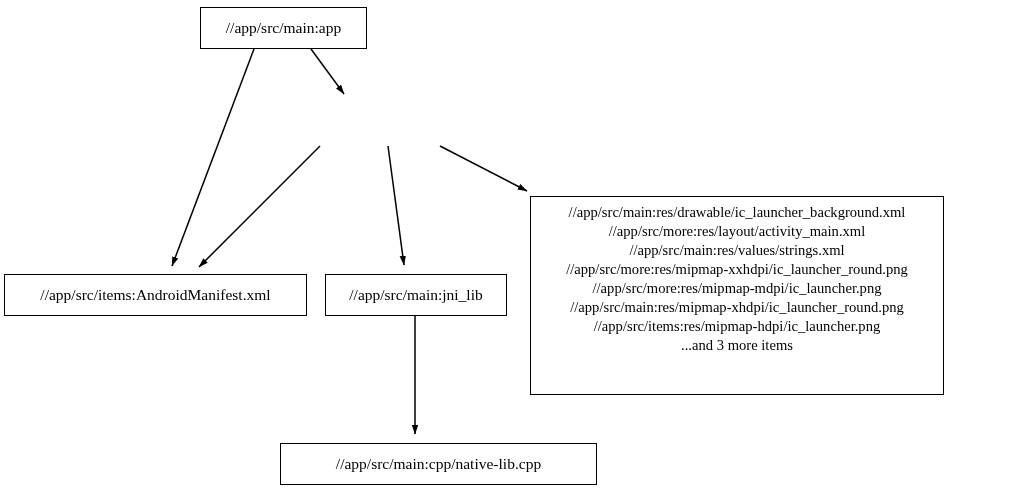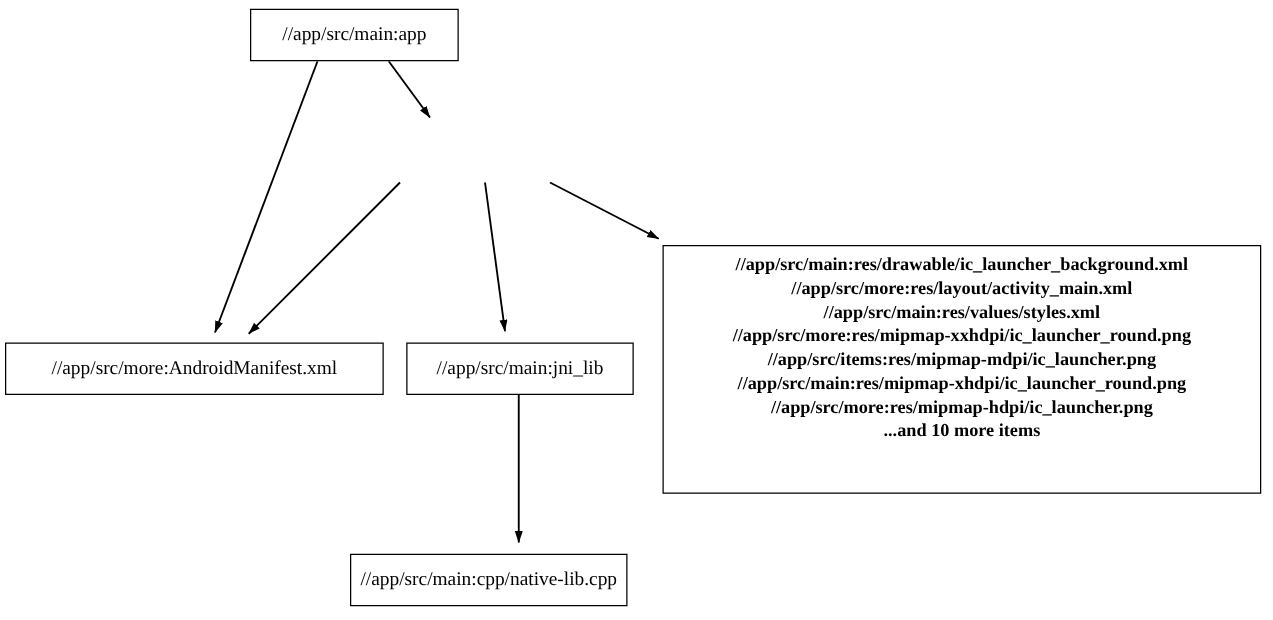--- a/index.html
+++ b/index.html
@@ -51,22 +51,22 @@
     font-size: 14.6px;
     line-height: 1.305;
     white-space: nowrap;
   }
 
   
   #node-app           { left: 200px; top: 7px;   width: 167px; height: 42px; }
   #node-lib           { left: 301px; top: 101px; width: 156px; height: 45px; }
   #node-manifest      { left: 4px;   top: 274px; width: 303px; height: 42px; }
   #node-jni-lib       { left: 325px; top: 274px; width: 182px; height: 42px; }
-  #node-cpp-nativelib { left: 280px; top: 443px; width: 222px; height: 42px; }
-  #node-res-group     { left: 530px; top: 196px; width: 479px; height: 199px; font-weight: bold; }
+  #node-cpp-nativelib { left: 280px; top: 443px; width: 317px; height: 42px; }
+  #node-res-group     { left: 530px; top: 196px; width: 414px; height: 199px; }
 </style>
 </head>
 <body>
 
 <div id="graph-canvas">
 
   <svg id="edge-layer" viewBox="0 0 1018 496" width="1018" height="496" xmlns="http://www.w3.org/2000/svg">
     <defs>
       <marker id="arrowhead" markerWidth="10" markerHeight="10" refX="9.2" refY="3.2" orient="auto" markerUnits="userSpaceOnUse">
         <path d="M 0 0 L 9.6 3.2 L 0 6.4 z" fill="#000000"></path>
@@ -97,35 +97,35 @@
       <path d="M 415 316 L 415 434" stroke="#000000" stroke-width="1.5" fill="none" marker-end="url(#arrowhead)"></path>
     </g>
   </svg>
 
   <div class="node" id="node-app">
     <span class="node-label">//app/src/main:app</span>
   </div>
 
 
   <div class="node" id="node-manifest">
-    <span class="node-label">//app/src/more:AndroidManifest.xml</span>
+    <span class="node-label">//app/src/items:AndroidManifest.xml</span>
   </div>
 
   <div class="node" id="node-jni-lib">
     <span class="node-label">//app/src/main:jni_lib</span>
   </div>
 
   <div class="node" id="node-cpp-nativelib">
     <span class="node-label">//app/src/main:cpp/native-lib.cpp</span>
   </div>
 
   <div class="node multiline" id="node-res-group">
     <span class="node-label">//app/src/main:res/drawable/ic_launcher_background.xml</span>
     <span class="node-label">//app/src/more:res/layout/activity_main.xml</span>
-    <span class="node-label">//app/src/main:res/values/styles.xml</span>
+    <span class="node-label">//app/src/main:res/values/strings.xml</span>
     <span class="node-label">//app/src/more:res/mipmap-xxhdpi/ic_launcher_round.png</span>
-    <span class="node-label">//app/src/items:res/mipmap-mdpi/ic_launcher.png</span>
+    <span class="node-label">//app/src/more:res/mipmap-mdpi/ic_launcher.png</span>
     <span class="node-label">//app/src/main:res/mipmap-xhdpi/ic_launcher_round.png</span>
-    <span class="node-label">//app/src/more:res/mipmap-hdpi/ic_launcher.png</span>
-    <span class="node-label">...and 10 more items</span>
+    <span class="node-label">//app/src/items:res/mipmap-hdpi/ic_launcher.png</span>
+    <span class="node-label">...and 3 more items</span>
   </div>
 
 </div>
 
 </body></html>

